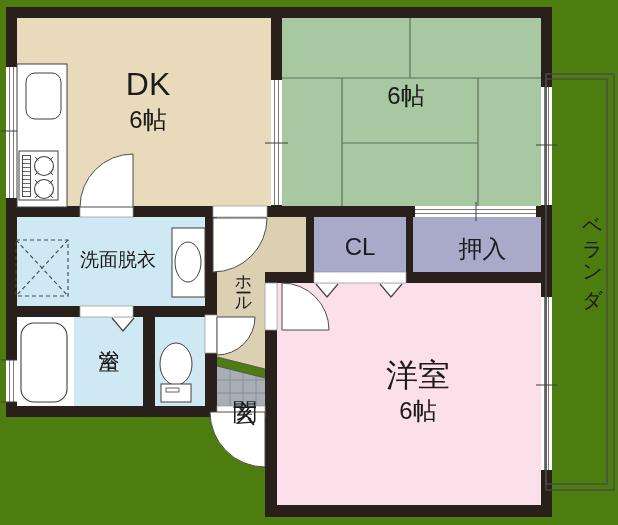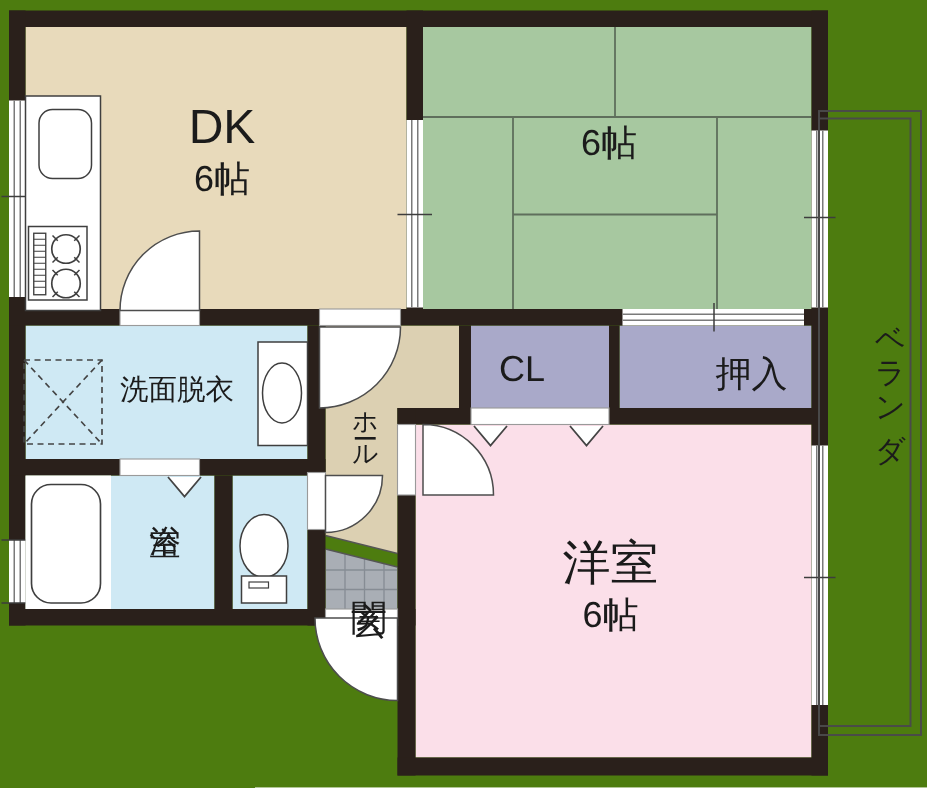--- a/index.html
+++ b/index.html
@@ -179,27 +179,27 @@
 
   <div class="lbl" style="left:78px;top:66px;width:140px;">
     <div class="big1">DK</div>
     <div class="big2">6帖</div>
   </div>
 
   <div class="lbl" style="left:336px;top:79px;width:140px;">
     <div class="big2">6帖</div>
   </div>
 
-  <div class="lbl" style="left:337px;top:357px;width:140px;">
+  <div class="lbl" style="left:348px;top:357px;width:140px;">
     <div class="big1">洋室</div>
     <div class="big2">6帖</div>
   </div>
 
   <div class="lbl small" style="left:68px;top:247px;width:100px;">洗面脱衣</div>
 
-  <div class="lbl mid" style="left:302px;top:233px;width:92px;">CL</div>
-  <div class="lbl mid" style="left:437px;top:233px;width:128px;">押入</div>
+  <div class="lbl mid" style="left:314px;top:233px;width:92px;">CL</div>
+  <div class="lbl mid" style="left:413px;top:233px;width:139px;">押入</div>
 
   <div class="vlbl" style="left:232px;top:263px;font-size:17px;">ホール</div>
   <div class="vlbl" style="left:95px;top:333px;font-size:21px;">浴室</div>
   <div class="vlbl" style="left:229px;top:381px;font-size:24px;">玄関</div>
   <div class="vlbl" style="left:580px;top:203px;font-size:20px;">ベランダ</div>
 </div>
 
 </body></html>

